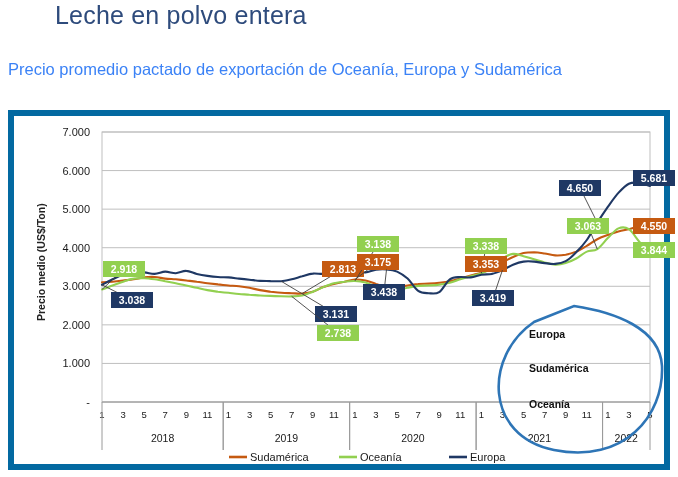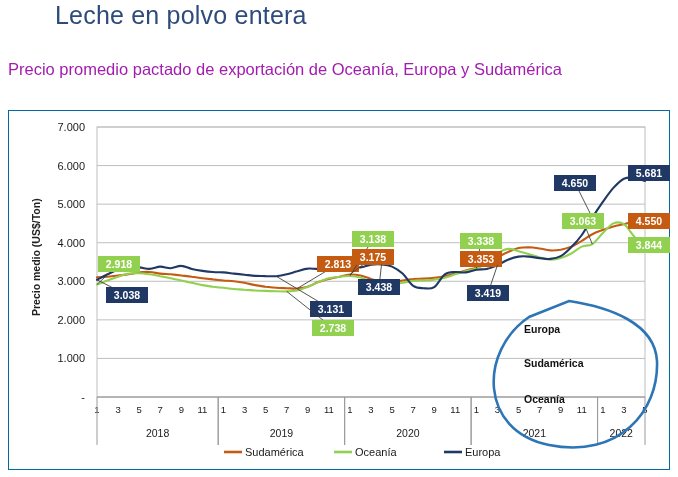--- a/index.html
+++ b/index.html
@@ -1,22 +1,22 @@
 <!DOCTYPE html>
 <html><head>
 <meta charset="utf-8">
 <style>
   html,body{margin:0;padding:0;background:#ffffff;}
   body{width:678px;height:477px;overflow:hidden;font-family:"Liberation Sans",sans-serif;-webkit-font-smoothing:antialiased;}
   .page{position:relative;width:678px;height:477px;background:#fff;}
 
   .title{position:absolute;left:55px;top:1px;font-size:25px;color:#2E4B7C;font-weight:400;letter-spacing:.2px;}
-  .subtitle{position:absolute;left:8px;top:60px;font-size:16.5px;color:#a21caf;font-weight:400;}
-
-  .chart-frame{position:absolute;left:8px;top:110px;width:662px;height:360px;border:1px solid #0369a1;background:#fff;box-sizing:border-box;}
+  .subtitle{position:absolute;left:8px;top:60px;font-size:16.5px;color:#3b82f6;font-weight:400;}
+
+  .chart-frame{position:absolute;left:8px;top:110px;width:662px;height:360px;border:6px solid #0369a1;background:#fff;box-sizing:border-box;}
 
   .axis-title{position:absolute;left:18px;top:190px;width:18px;font-size:10.5px;font-weight:bold;color:#222;
      transform:rotate(-90deg);transform-origin:center center;white-space:nowrap;text-align:center;}
   .axis-title span{display:block;}
 
   svg{position:absolute;left:0;top:0;}
   .gridline{stroke:#bfbfbf;stroke-width:1;}
   .plotborder{stroke:#bfbfbf;stroke-width:1;fill:none;}
   .axisline{stroke:#9a9a9a;stroke-width:1;}
   .ytick{font-size:11px;fill:#1a1a1a;text-anchor:end;font-family:"Liberation Sans",sans-serif;}

